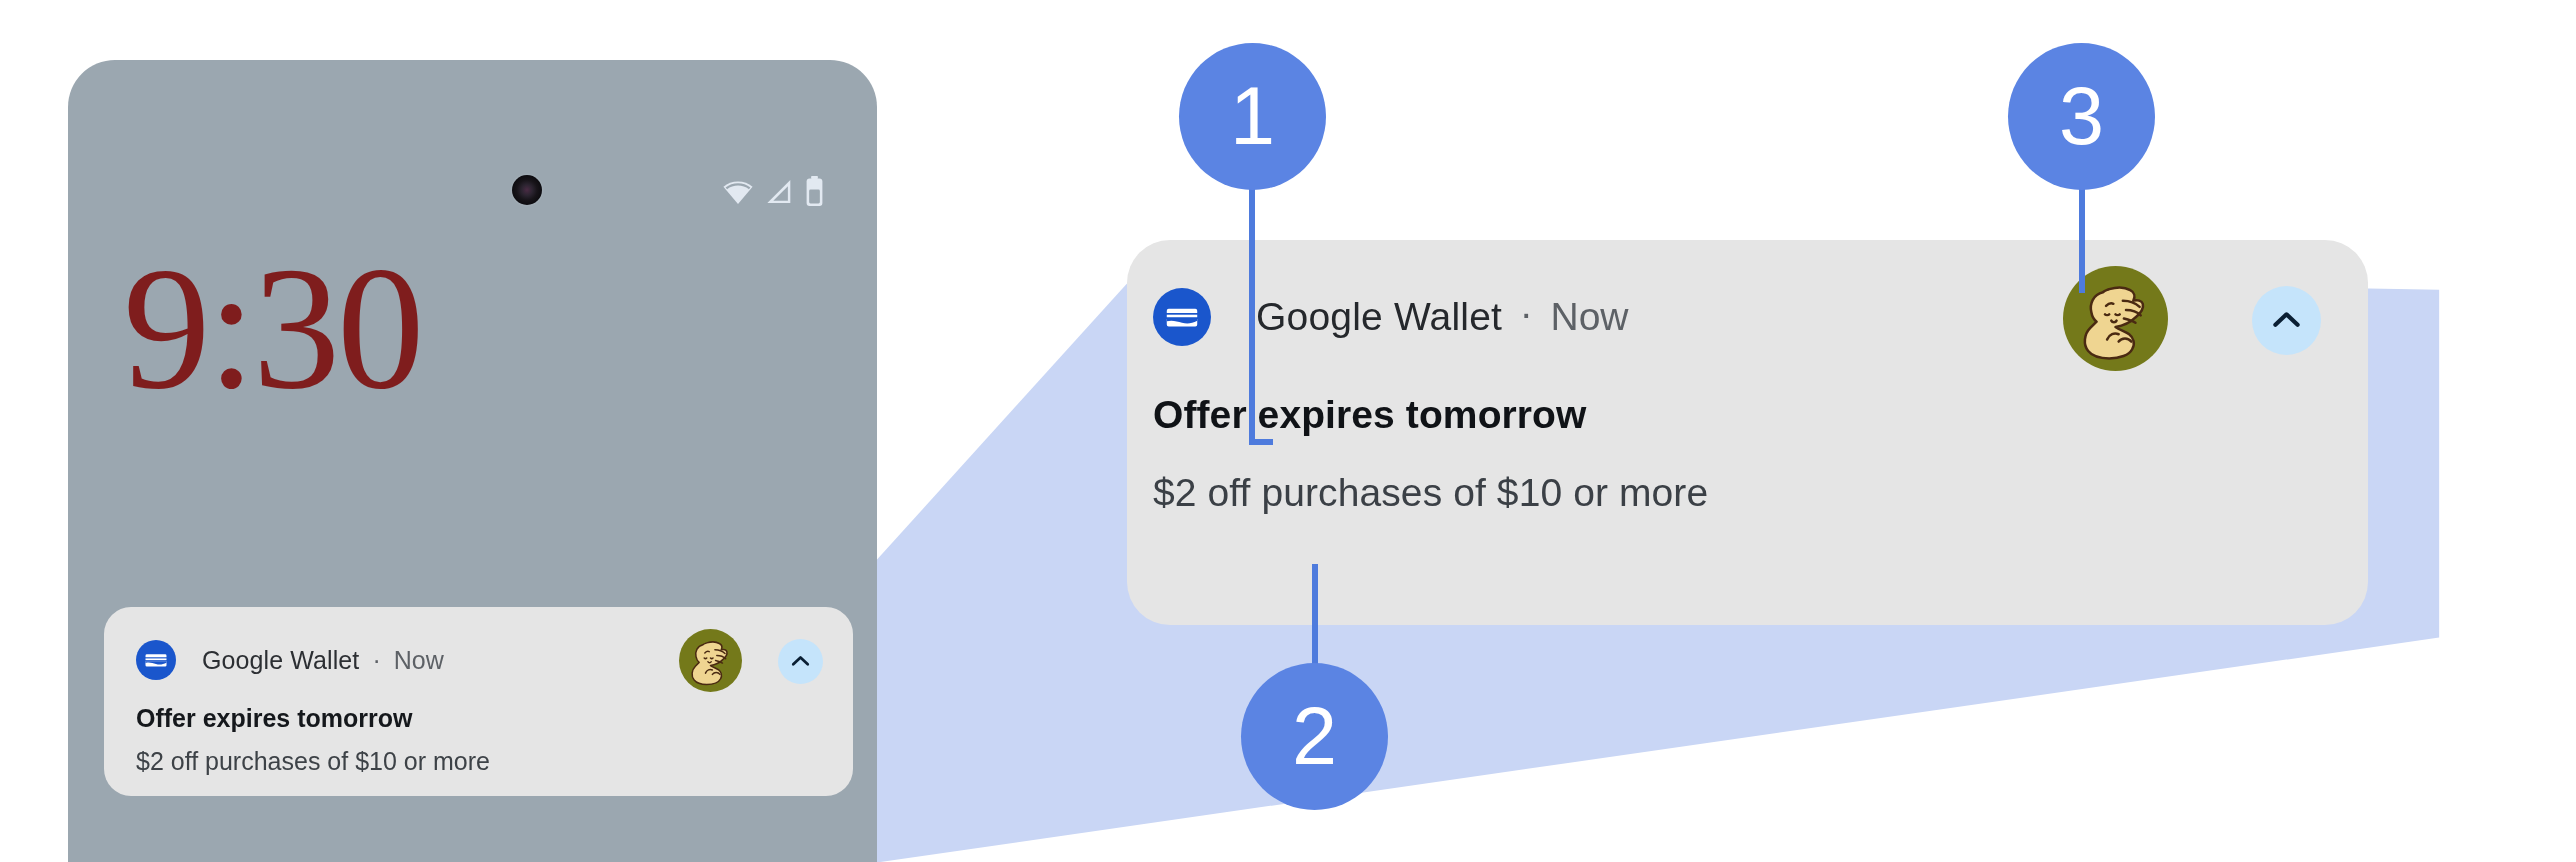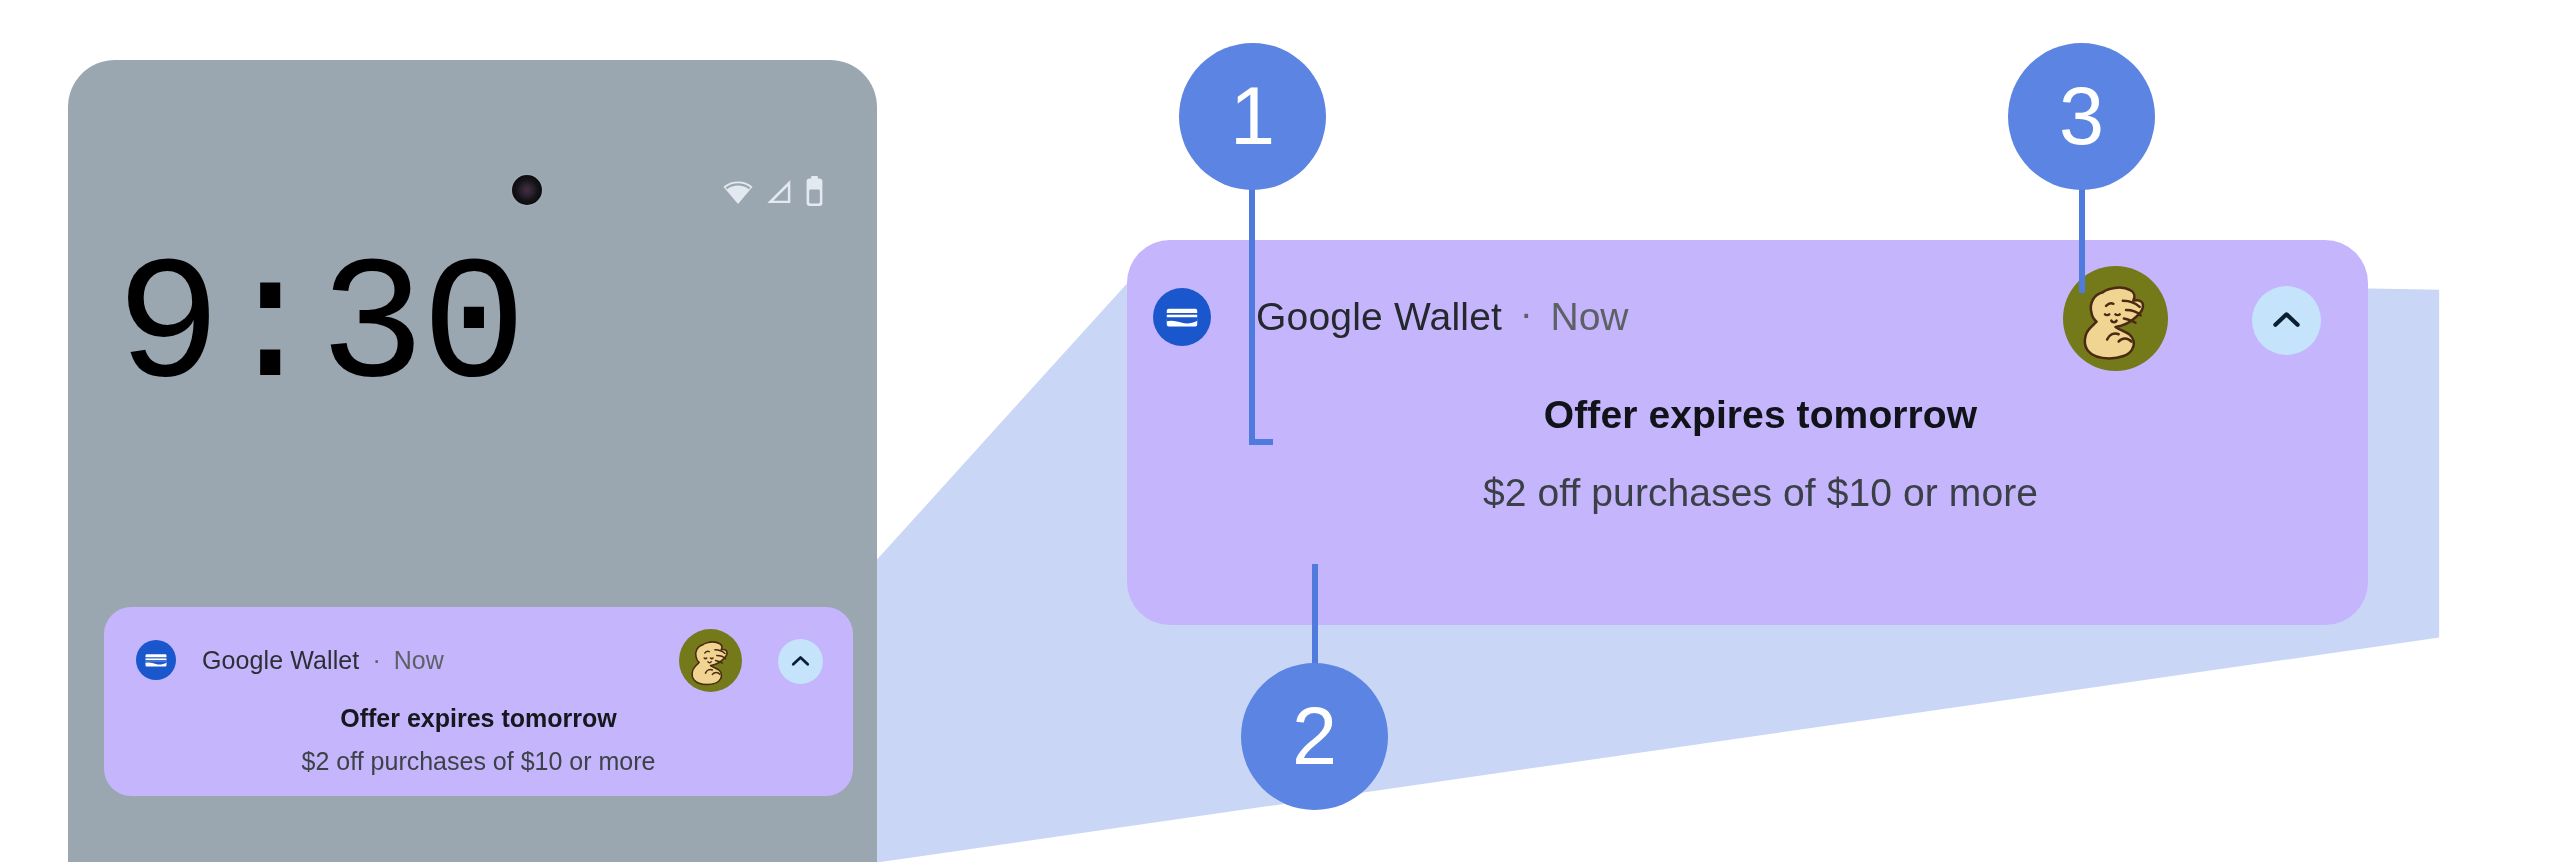--- a/index.html
+++ b/index.html
@@ -27,33 +27,32 @@
     position:absolute;left:444px;top:115px;width:30px;height:30px;border-radius:50%;
     background:radial-gradient(circle at 50% 50%, #4a2b44 0%, #2b2430 26%, #171419 48%, #0d0c10 70%, #211d22 100%);
     box-shadow:0 0 0 1.6px rgba(255,255,255,.05);
   }
   .statusicons{
     position:absolute;right:52px;top:113px;height:37px;
     display:flex;align-items:center;gap:8.9px;
   }
   .statusicons svg{display:block;}
   .clock{
-    position:absolute;left:48px;top:181px;
+    position:absolute;left:55px;top:181px;
     font-size:175px;line-height:1;
     font-weight:300;letter-spacing:-3.2px;
-    color:#000000;
-    font-family:Liberation Mono, monospace;
+    color:#7f1d1d;
+    font-family:Liberation Serif, serif;
   }
 
   
   .notif{
-    background:#c4b5fd;
+    background:#e5e5e5;
     position:absolute;
     box-sizing:border-box;
-    text-align:center;
   }
   
   .notif-small{
     left:36px;top:547px;width:749px;height:189px;
     border-radius:27px;
     padding:27px 32px 0 32px;
     z-index:4;
   }
   .notif-small .row1{display:flex;align-items:center;height:52px;position:relative;}
   .notif-small .appicon{width:40px;height:40px;flex:0 0 40px;}

